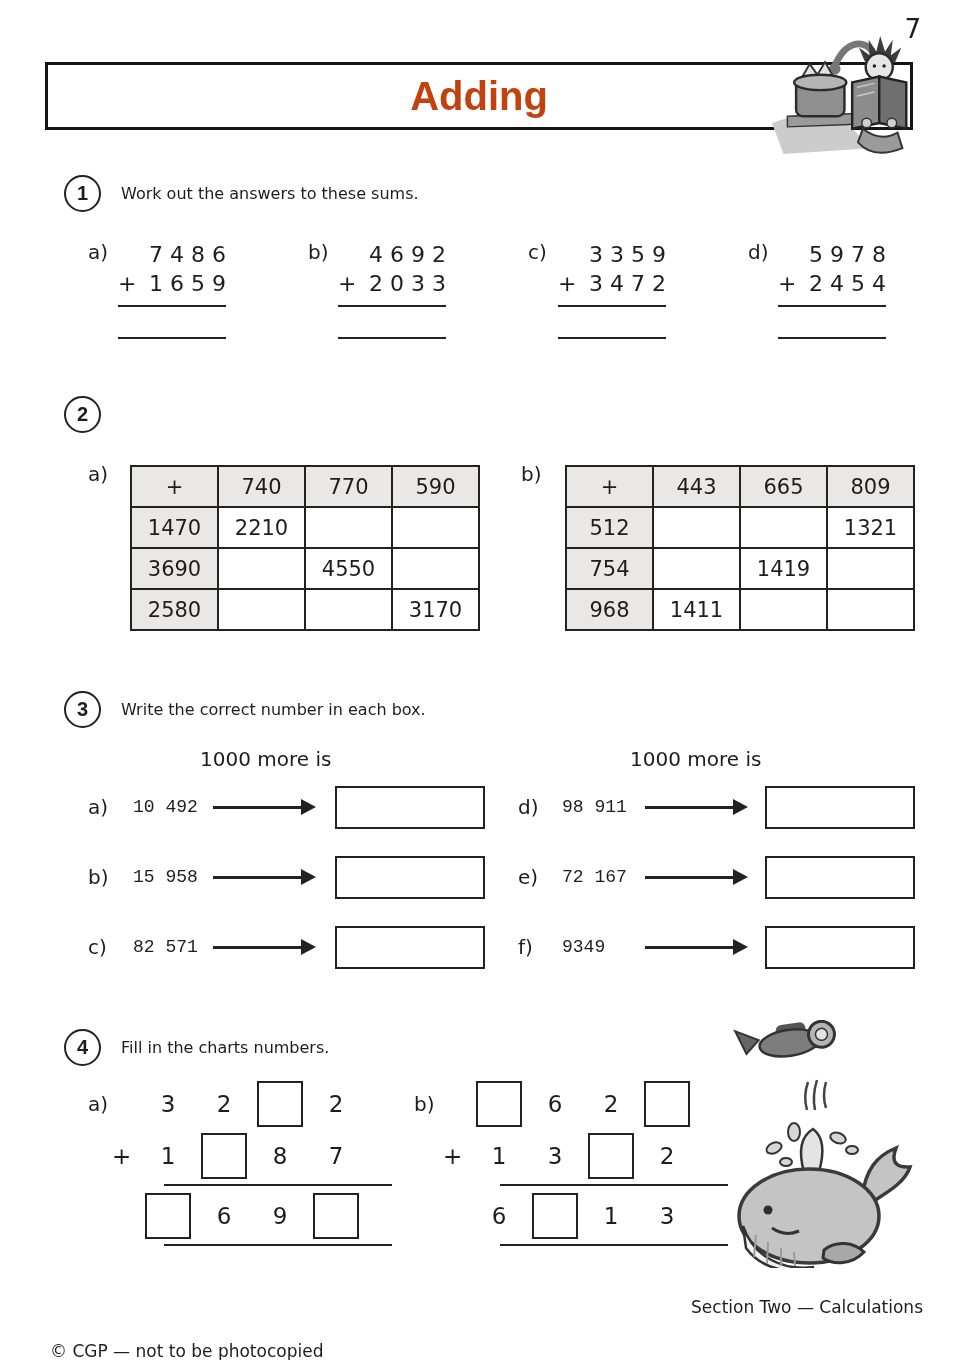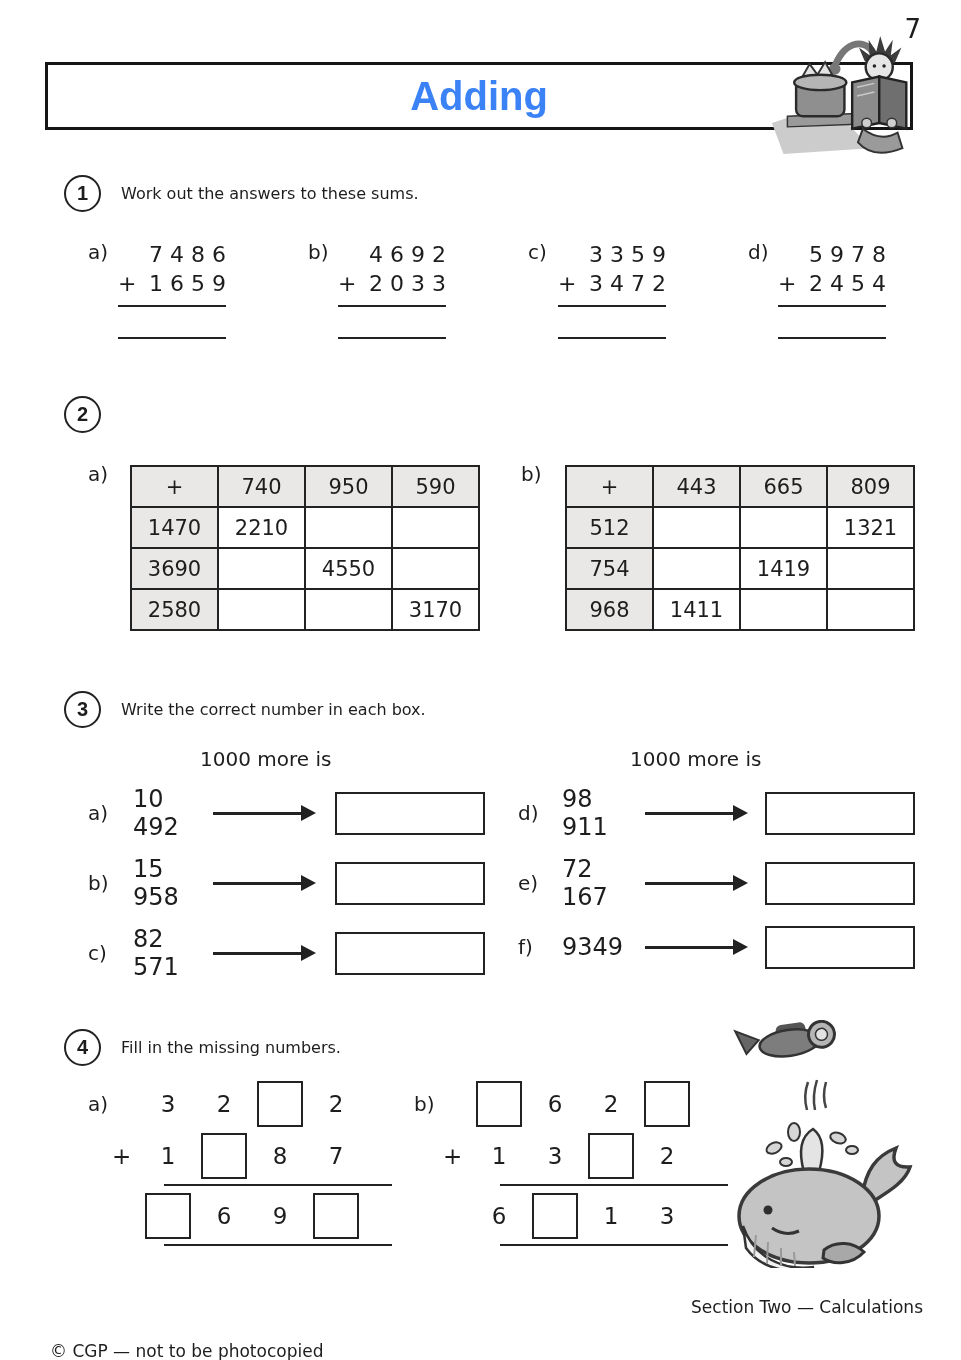--- a/index.html
+++ b/index.html
@@ -3,21 +3,21 @@
 <meta charset="utf-8">
 <style>
   html,body{margin:0;padding:0;background:#ffffff;}
   .page{position:relative;width:961px;height:1360px;background:#fff;overflow:hidden;
         font-family:"DejaVu Sans","Liberation Sans",sans-serif;color:#1d1d1d;}
 
   
   .page-number{position:absolute;top:14px;right:40px;font-size:26px;}
   .title-box{position:absolute;left:45px;top:62px;width:862px;height:62px;border:3px solid #151515;
              display:flex;align-items:center;justify-content:center;background:#fff;}
-  .title{font-family:"Liberation Sans",sans-serif;font-weight:bold;font-size:40px;color:#3b82f6;}
+  .title{font-family:"Liberation Sans",sans-serif;font-weight:bold;font-size:40px;color:#c2410c;}
   .header-art{position:absolute;left:770px;top:24px;width:145px;height:140px;}
 
   
   .qhead{position:absolute;display:flex;align-items:center;gap:20px;}
   .qnum{width:33px;height:33px;border:2.5px solid #222;border-radius:50%;flex:0 0 auto;
         display:flex;align-items:center;justify-content:center;
         font-family:"Liberation Sans",sans-serif;font-weight:bold;font-size:20px;}
   .prompt{font-size:16px;}
 
   
@@ -35,21 +35,21 @@
   .addchart td{width:85px;height:39px;border:2.5px solid #222;text-align:center;
                font-size:21px;padding:0;background:#fff;}
   .addchart td.shade{background:#e9e8e6;}
 
   
   .more-label{position:absolute;font-size:20px;}
   .q3row{position:absolute;height:44px;display:grid;align-items:center;}
   .q3row.lcol{grid-template-columns:45px 80px 122px 150px;}
   .q3row.rcol{grid-template-columns:44px 83px 120px 150px;}
   .q3row .lbl{font-size:20px;}
-  .q3row .val{font-size:24px;}
+  .q3row .val{font-size:18px;font-family:Liberation Mono, monospace;}
   .arrow{display:flex;align-items:center;}
   .arrow .shaft{width:88px;height:3px;background:#222;}
   .arrow .head{width:0;height:0;border-left:15px solid #222;border-top:8px solid transparent;border-bottom:8px solid transparent;}
   .ansbox{width:146px;height:39px;border:2.5px solid #222;background:#fff;display:block;}
 
   
   .puzzle{position:absolute;}
   .puzzle .plabel{position:absolute;left:0;top:14px;font-size:20px;}
   .pgrid{margin-left:24px;}
   .prow{display:flex;height:52px;align-items:center;}
@@ -152,21 +152,21 @@
   <div class="qhead" style="left:64px;top:396px">
     <span class="qnum">2</span>
   </div>
 
   <span class="chart-label" style="left:88px;top:462px">a)</span>
   <table class="addchart" style="left:130px;top:465px">
     <tbody>
         <tr>
       <td class="shade">+</td>
       <td class="shade">740</td>
-      <td class="shade">950</td>
+      <td class="shade">770</td>
       <td class="shade">590</td>
     </tr>
     <tr>
       <td class="shade">1470</td>
       <td>2210</td>
       <td></td>
       <td></td>
     </tr>
     <tr>
       <td class="shade">3690</td>
@@ -271,21 +271,21 @@
     <span class="val">9349</span>
     <span class="arrow">
         <span class="shaft"></span>
         <span class="head"></span>
       </span>
     <span class="ansbox"></span>
   </div>
 
   <div class="qhead" style="left:64px;top:1029px">
     <span class="qnum">4</span>
-    <span class="prompt">Fill in the missing numbers.</span>
+    <span class="prompt">Fill in the charts numbers.</span>
   </div>
 
   <div class="puzzle" style="left:88px;top:1078px">
     <span class="plabel">a)</span>
     <div class="pgrid">
       <div class="prow">
         <span class="pcell pplus"></span>
         <span class="pcell">3</span>
         <span class="pcell">2</span>
         <span class="pcell">

